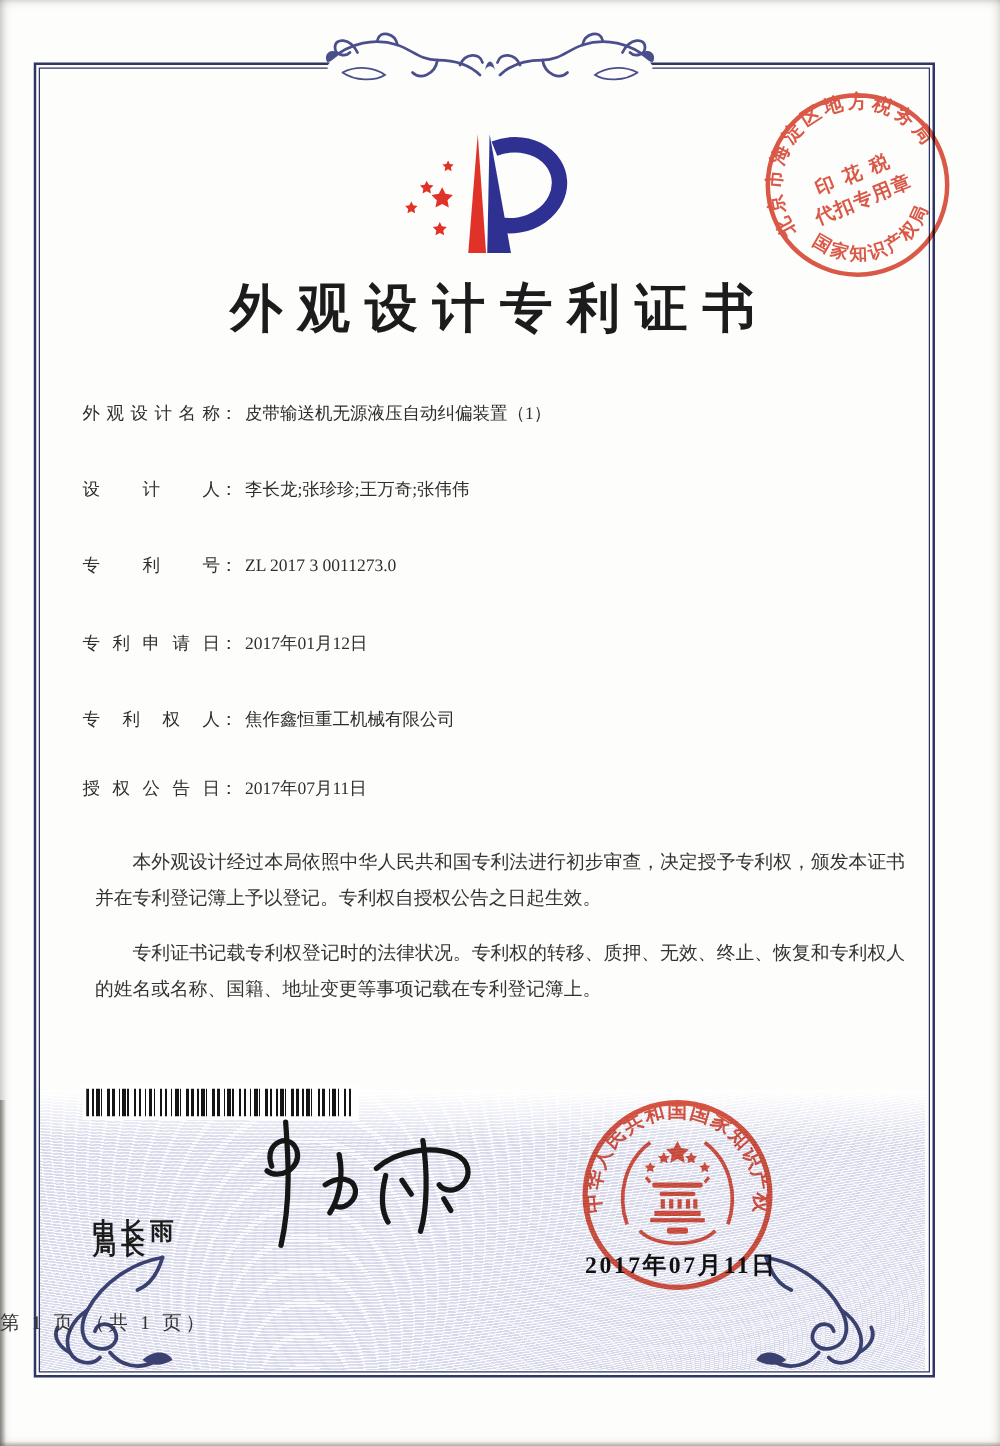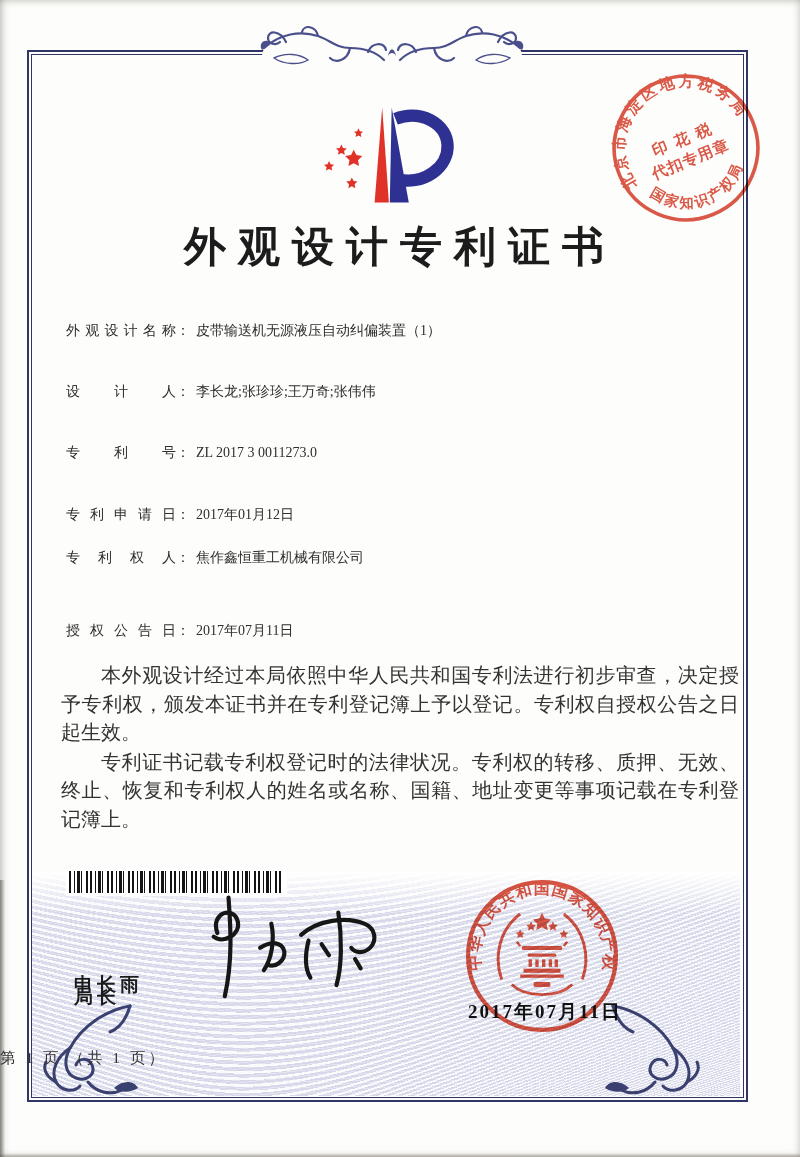--- a/index.html
+++ b/index.html
@@ -21,21 +21,21 @@
   .texture::before{content:"";position:absolute;inset:0;
     background:linear-gradient(180deg,#fff 0,rgba(255,255,255,0) 42px);}
   .cert-no{position:absolute;left:64px;top:92px;font-size:19px;letter-spacing:3px;color:#3a3a3a;z-index:3;}
   .title{position:absolute;left:0;top:219px;width:100%;text-align:center;font-size:42px;
          font-weight:bold;letter-spacing:12px;color:#1c1c1c;z-index:3;}
   .fields{position:absolute;left:66px;top:322px;width:640px;z-index:3;}
   .frow{position:absolute;left:0;white-space:nowrap;font-size:14px;color:#2e2e2e;}
   .frow .flabel{display:inline-block;width:110px;text-align:justify;text-align-last:justify;}
   .frow .fcolon{margin-right:6px;}
   .paras{position:absolute;left:60px;top:660px;width:680px;z-index:3;}
-  .paras p{margin:1px;font-size:20px;line-height:28.6px;text-align:justify;text-indent:2em;color:#333;}
+  .paras p{margin:16px;font-size:15px;line-height:28.6px;text-align:justify;text-indent:2em;color:#333;}
   .barcode{position:absolute;left:66px;top:868px;width:221px;height:28px;background:#fff;z-index:3;
     border:3px solid #fff;box-sizing:border-box;}
   .barcode-bars{width:100%;height:100%;
     background:repeating-linear-gradient(90deg,
       #141414 0 2px,#fff 2px 5px,#141414 5px 6px,#fff 6px 8px,
       #141414 8px 11px,#fff 11px 12px,#141414 12px 13px,#fff 13px 17px,
       #141414 17px 19px,#fff 19px 21px);}
   .officer{position:absolute;left:74px;z-index:4;font-family:"Liberation Sans","DejaVu Sans",sans-serif;
            font-weight:700;font-size:19px;letter-spacing:4px;color:#1b1b1b;}
   .officer.title-row{top:984px;}
@@ -145,21 +145,21 @@
     </div>
     <div class="frow" style="top:61px">
       <span class="flabel">设计人</span><span class="fcolon">：</span><span class="fvalue">李长龙;张珍珍;王万奇;张伟伟</span>
     </div>
     <div class="frow" style="top:122px">
       <span class="flabel">专利号</span><span class="fcolon">：</span><span class="fvalue">ZL 2017 3 0011273.0</span>
     </div>
     <div class="frow" style="top:184px">
       <span class="flabel">专利申请日</span><span class="fcolon">：</span><span class="fvalue">2017年01月12日</span>
     </div>
-    <div class="frow" style="top:227px">
+    <div class="frow" style="top:245px">
       <span class="flabel">专利权人</span><span class="fcolon">：</span><span class="fvalue">焦作鑫恒重工机械有限公司</span>
     </div>
     <div class="frow" style="top:300px">
       <span class="flabel">授权公告日</span><span class="fcolon">：</span><span class="fvalue">2017年07月11日</span>
     </div>
   </div>
 
   <div class="paras">
     <p>本外观设计经过本局依照中华人民共和国专利法进行初步审查，决定授予专利权，颁发本证书并在专利登记簿上予以登记。专利权自授权公告之日起生效。</p>
     <p>专利证书记载专利权登记时的法律状况。专利权的转移、质押、无效、终止、恢复和专利权人的姓名或名称、国籍、地址变更等事项记载在专利登记簿上。</p>

